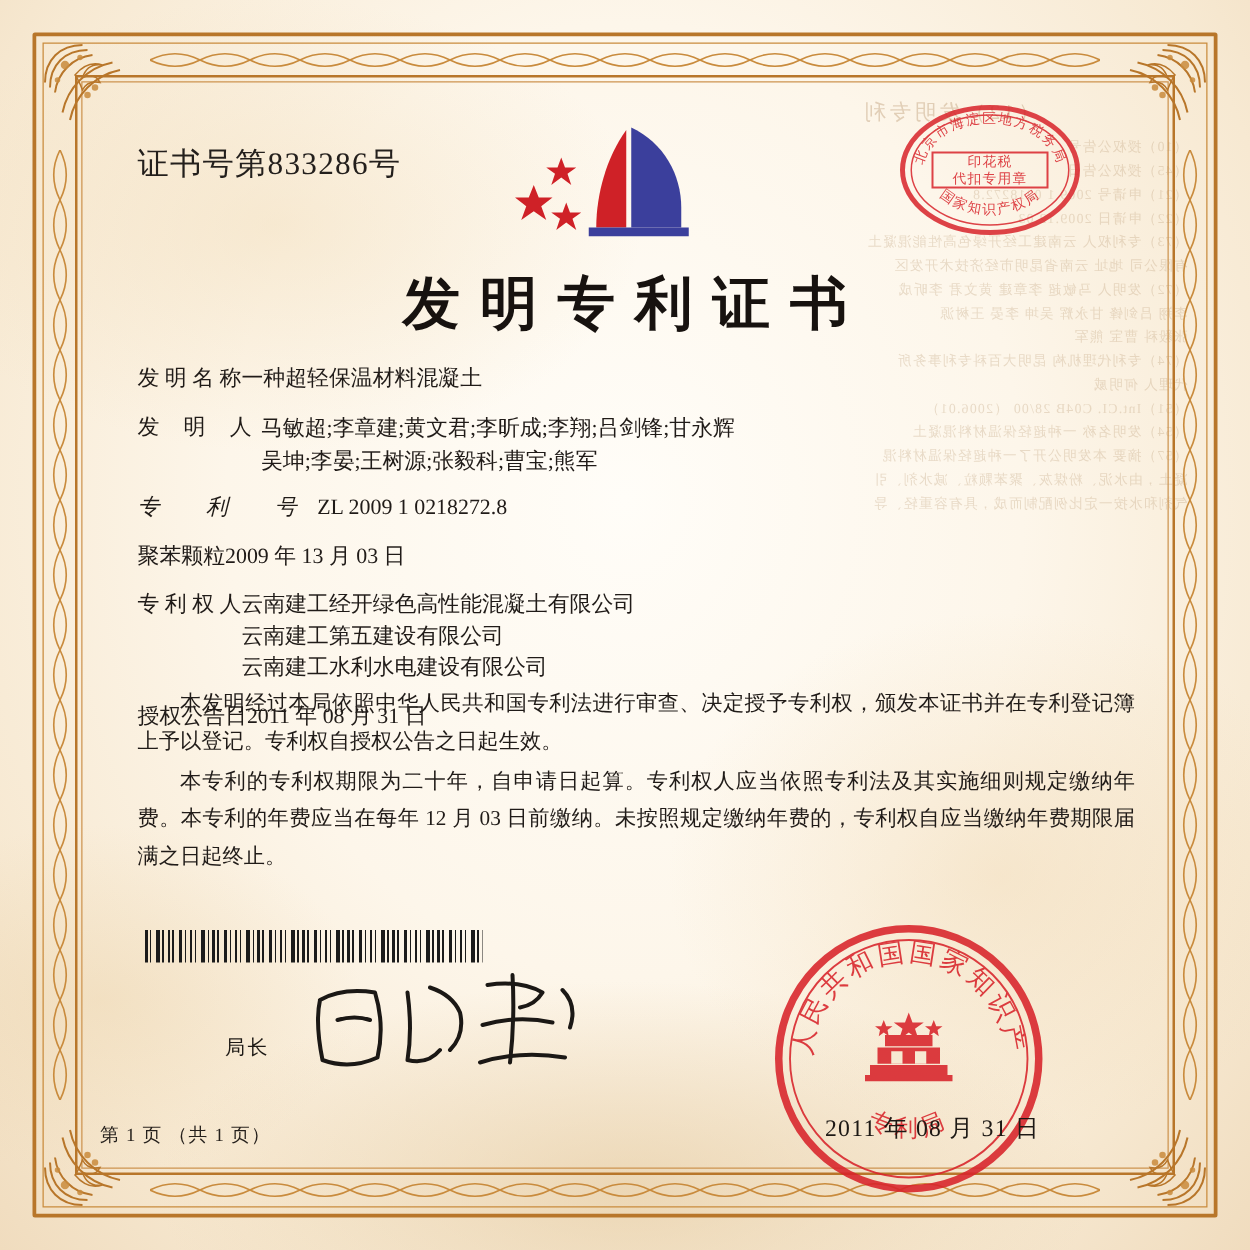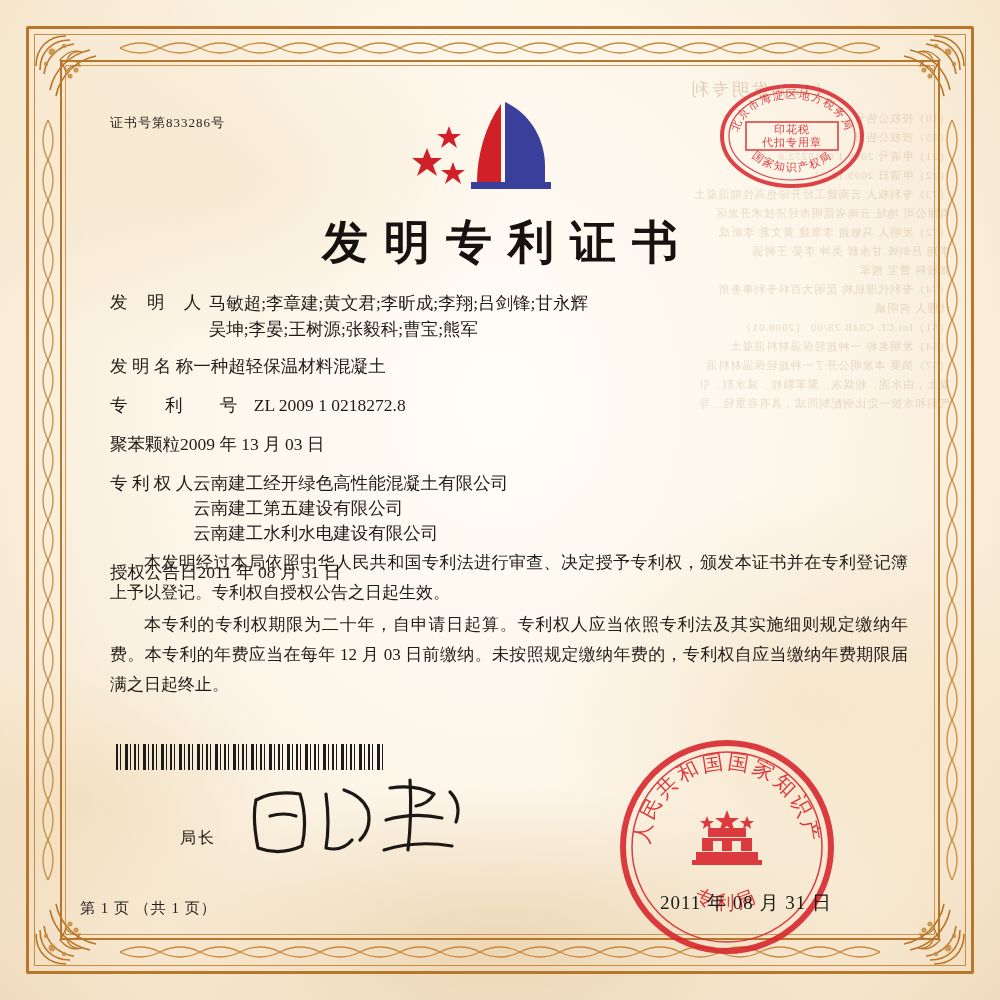--- a/index.html
+++ b/index.html
@@ -100,21 +100,21 @@
 
   
   .content {
     position: absolute;
     left: 80px; top: 72px; right: 80px; bottom: 72px;
   }
   .cert-no {
     position: absolute;
     left: 30px;
     top: 42px;
-    font-size: 13px;
+    font-size: 25px;
     letter-spacing: 1px;
     color: #231f1c;
     white-space: nowrap;
     text-align: right;
   }
   
   .logo {
     position: absolute;
     left: 50%;
     top: 24px;
@@ -148,21 +148,21 @@
     display: flex;
     align-items: flex-start;
     margin-bottom: 14px;
   }
   .f-label {
     flex: 0 0 auto;
     white-space: nowrap;
     letter-spacing: 0px;
   }
   .f-label.sp3 { letter-spacing: 7.5px; }
-  .f-label.sp4 { letter-spacing: 16.5px; }
+  .f-label.sp4 { letter-spacing: 16.5px; font-style: italic; }
   .f-value {
     flex: 1 1 auto;
     white-space: pre-line;
   }
   .row-inventors { margin-bottom: 12px; }
   .row-inventors .f-value { line-height: 26px; }
 
   .body-text {
     position: absolute;
     left: 30px;
@@ -404,28 +404,28 @@
         <path d="M96 8 L96 86 L72 86 C72 60 80 30 96 8 Z" fill="#cf2127"></path>
         <path d="M100 6 C126 18 140 44 140 70 L140 86 L100 86 Z" fill="#3b3f9c"></path>
         <path d="M100 24 C118 34 128 52 128 70 L128 80 L100 80 Z" fill="#f7e9d2" opacity="0.0"></path>
         <rect x="66" y="86" width="80" height="7" fill="#3b3f9c"></rect>
       </svg>
     </div>
 
     <div class="doc-title">发明专利证书</div>
 
     <div class="fields">
+      <div class="field-row">
+        <span class="f-label">发 明 名 称</span>
+        <span class="f-value">一种超轻保温材料混凝土</span>
+      </div>
       <div class="field-row row-inventors">
         <span class="f-label sp3">发 明 人</span>
         <span class="f-value">马敏超;李章建;黄文君;李昕成;李翔;吕剑锋;甘永辉
 吴坤;李晏;王树源;张毅科;曹宝;熊军</span>
-      </div>
-      <div class="field-row">
-        <span class="f-label">发 明 名 称</span>
-        <span class="f-value">一种超轻保温材料混凝土</span>
       </div>
       <div class="field-row">
         <span class="f-label sp4">专 利 号</span>
         <span class="f-value">ZL 2009 1 0218272.8</span>
       </div>
       <div class="field-row">
         <span class="f-label">聚苯颗粒</span>
         <span class="f-value">2009 年 13 月 03 日</span>
       </div>
       <div class="field-row">

